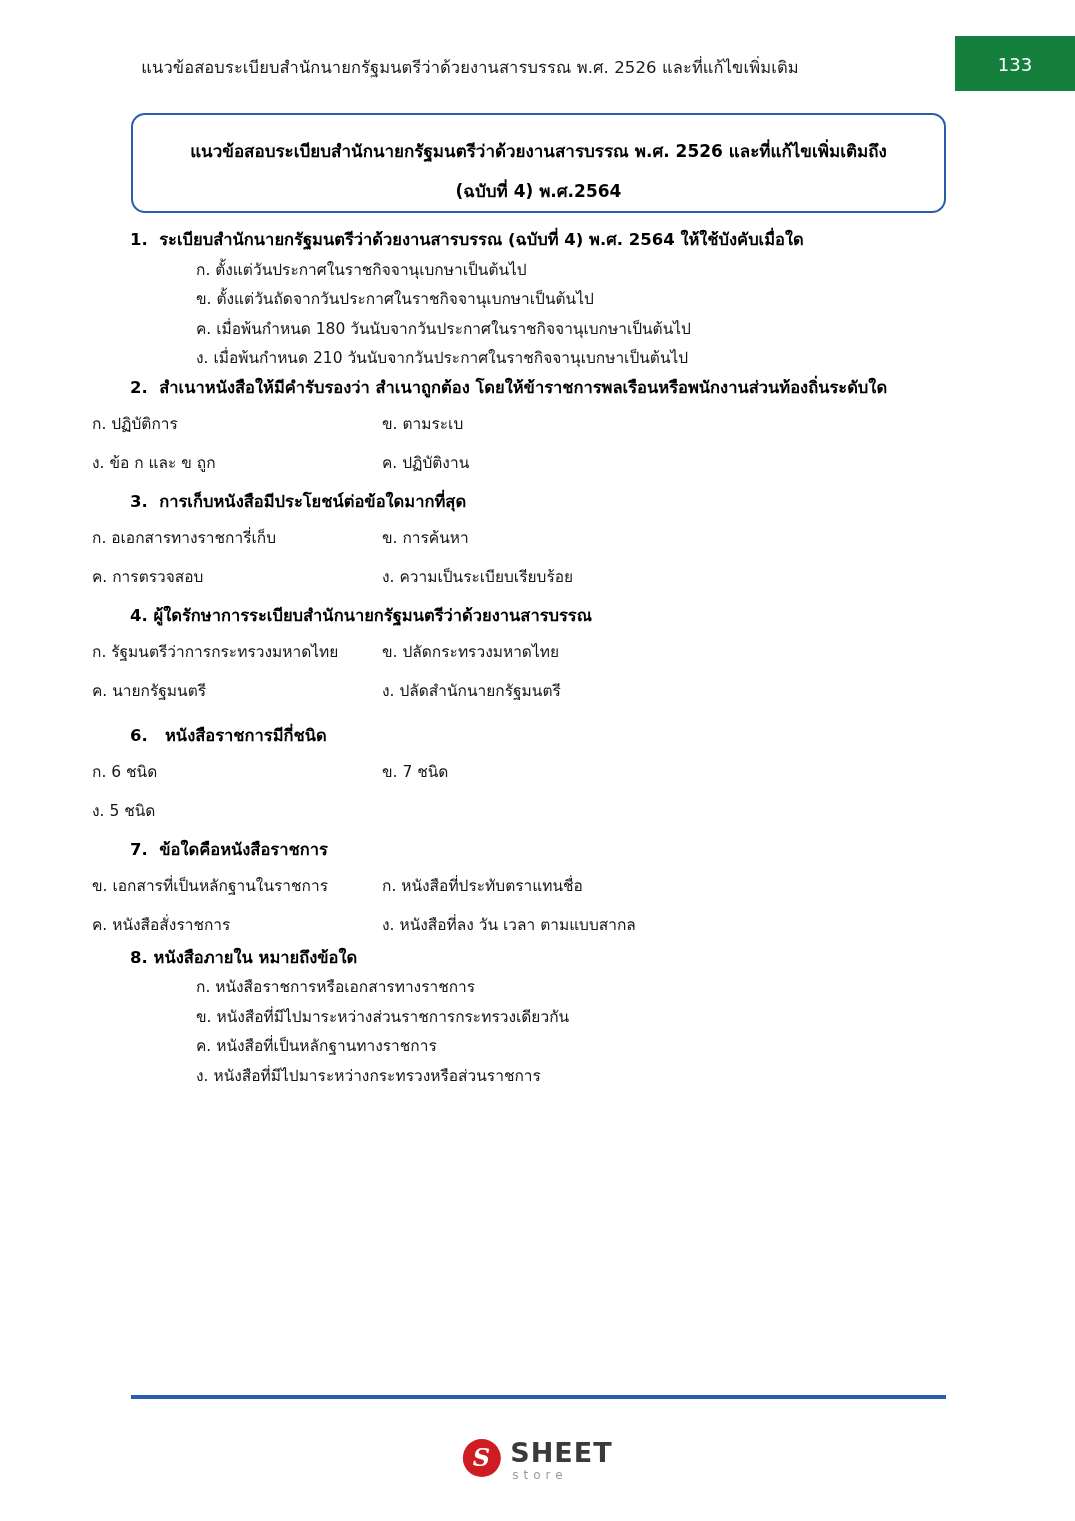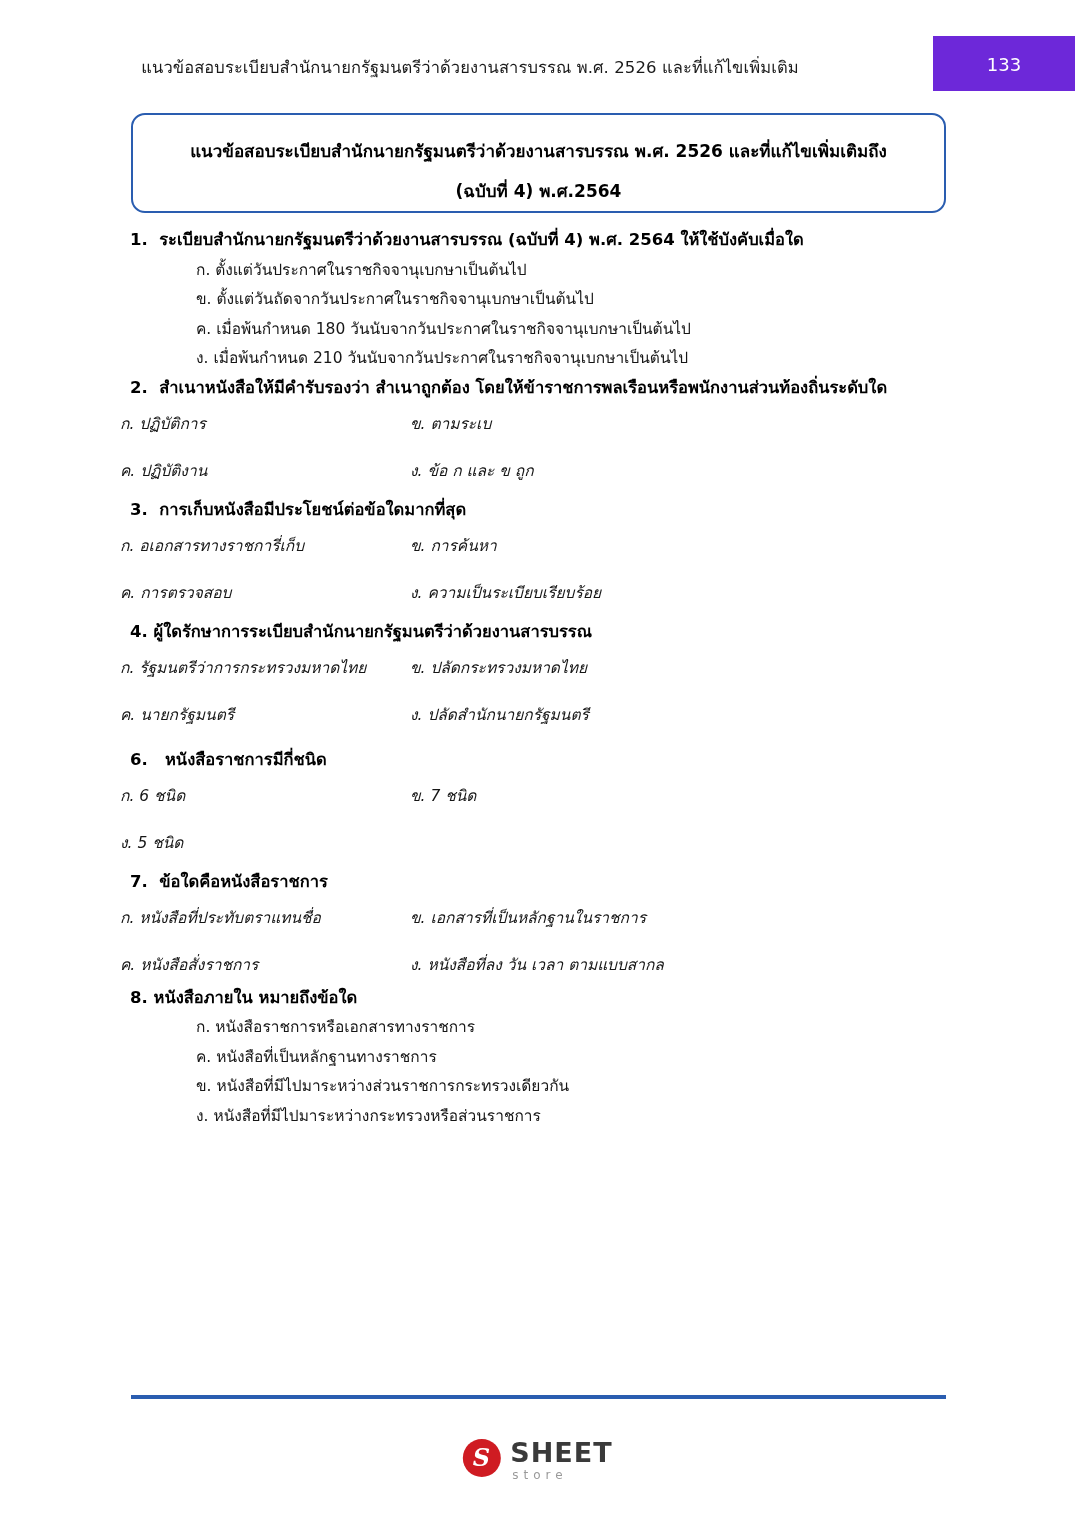--- a/index.html
+++ b/index.html
@@ -31,23 +31,23 @@
     width: 940px;
     text-align: center;
     font-size: 16.5px;
     color: #1a1a1a;
     letter-spacing: 0.1px;
   }
   .page-number-box {
     position: absolute;
     top: 36px;
     right: 0;
-    width: 142px;
+    width: 120px;
     height: 55px;
-    background: #6d28d9;
+    background: #15803d;
   }
   .page-number-box .num {
     position: absolute;
     top: 50%;
     left: 50%;
     transform: translate(-50%, -50%);
     color: #ffffff;
     font-size: 18px;
   }
 
@@ -96,26 +96,25 @@
     padding-left: 196px;
     padding-top: 4px;
   }
   .choices-stack .choice {
     font-size: 15.5px;
     line-height: 1.0;
     padding: 7px 0;
     color: #161616;
   }
   .choices-grid {
-    padding-left: 120px;
+    padding-left: 92px;
     padding-top: 4px;
     display: grid;
     grid-template-columns: 290px 1fr;
-    row-gap: 8px;
-    font-style: italic;
+    row-gap: 0px;
   }
   .choices-grid .choice {
     font-size: 15.5px;
     padding: 7px 0;
     color: #161616;
   }
   .gap-sm { height: 6px; }
 
   
   .footer-rule {
@@ -203,22 +202,22 @@
     </div>
   </div>
 
   <div class="question-block">
     <div class="q-head">
       <span>2.</span>&nbsp;&nbsp;<span>สำเนาหนังสือให้มีคำรับรองว่า  สำเนาถูกต้อง โดยให้ข้าราชการพลเรือนหรือพนักงานส่วนท้องถิ่นระดับใด</span>
     </div>
     <div class="choices-grid">
       <div class="choice">ก. ปฏิบัติการ</div>
       <div class="choice">ข. ตามระเบ</div>
+      <div class="choice">ง.  ข้อ ก และ ข ถูก</div>
       <div class="choice">ค. ปฏิบัติงาน</div>
-      <div class="choice">ง.  ข้อ ก และ ข ถูก</div>
     </div>
   </div>
 
   <div class="gap-sm"></div>
 
   <div class="question-block">
     <div class="q-head">
       <span>3.</span>&nbsp;&nbsp;<span>การเก็บหนังสือมีประโยชน์ต่อข้อใดมากที่สุด</span>
     </div>
     <div class="choices-grid">
@@ -259,35 +258,35 @@
     </div>
   </div>
 
   <div class="gap-sm"></div>
 
   <div class="question-block">
     <div class="q-head">
       <span>7.</span>&nbsp;&nbsp;<span>ข้อใดคือหนังสือราชการ</span>
     </div>
     <div class="choices-grid">
+      <div class="choice">ข. เอกสารที่เป็นหลักฐานในราชการ</div>
       <div class="choice">ก. หนังสือที่ประทับตราแทนชื่อ</div>
-      <div class="choice">ข. เอกสารที่เป็นหลักฐานในราชการ</div>
       <div class="choice">ค. หนังสือสั่งราชการ</div>
       <div class="choice">ง. หนังสือที่ลง วัน เวลา ตามแบบสากล</div>
     </div>
   </div>
 
   <div class="question-block">
     <div class="q-head">
       <span>8.</span>&nbsp;<span>หนังสือภายใน หมายถึงข้อใด</span>
     </div>
     <div class="choices-stack">
       <div class="choice">ก. หนังสือราชการหรือเอกสารทางราชการ</div>
+      <div class="choice">ข. หนังสือที่มีไปมาระหว่างส่วนราชการกระทรวงเดียวกัน</div>
       <div class="choice">ค. หนังสือที่เป็นหลักฐานทางราชการ</div>
-      <div class="choice">ข. หนังสือที่มีไปมาระหว่างส่วนราชการกระทรวงเดียวกัน</div>
       <div class="choice">ง. หนังสือที่มีไปมาระหว่างกระทรวงหรือส่วนราชการ</div>
     </div>
   </div>
 
 </div>
 
 <div class="footer-rule"></div>
 <div class="footer-logo">
   <span class="logo-mark"></span>
   <span class="logo-text">

